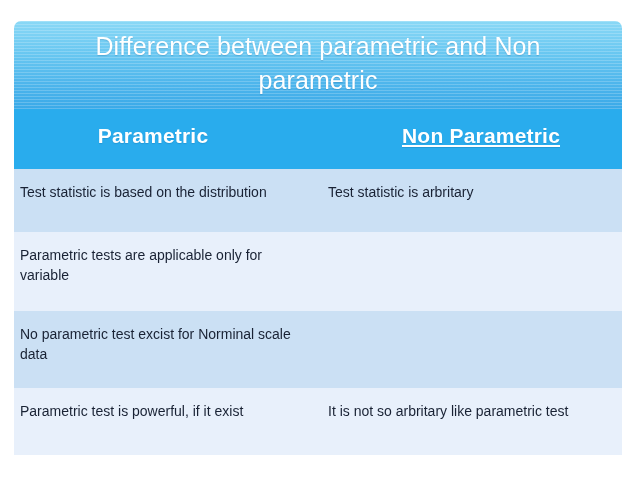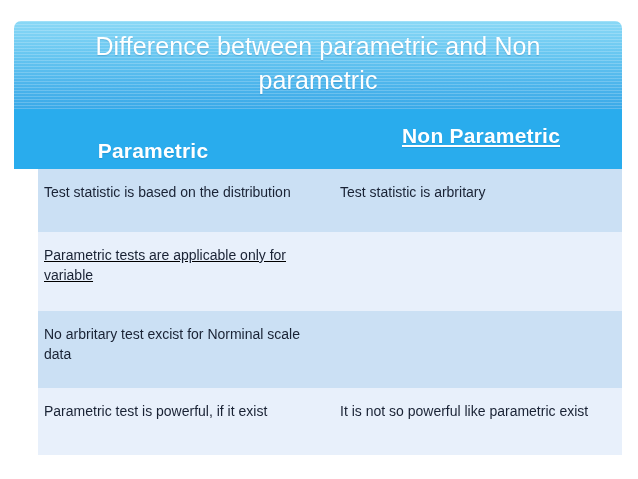--- a/index.html
+++ b/index.html
@@ -76,37 +76,36 @@
     align-items: center;
     justify-content: center;
     color: #ffffff;
     font-size: 21px;
     font-weight: bold;
     letter-spacing: 0.2px;
     text-shadow: 0 1px 1px rgba(20,100,150,0.25);
     padding-bottom: 6px;
     box-sizing: border-box;
   }
-  .head-cell.col-a { padding-right: 26px; align-items: flex-end; }
+  .head-cell.col-a { padding-right: 26px; }
   .head-cell.col-b { padding-left: 22px; text-decoration: underline; }
 
   
   #rows {
     position: relative;
-    margin-left: 24px;
   }
   .row {
     display: flex;
     box-sizing: border-box;
   }
   .row.shade-dark  { background: #cbe0f4; }
   .row.shade-light { background: #e8f0fb; }
 
   .row.r1 { height: 63px; }
-  .row.r2 { height: 79px; text-decoration: underline; }
+  .row.r2 { height: 79px; }
   .row.r3 { height: 77px; }
   .row.r4 { height: 67px; }
 
   .cell {
     flex: 0 0 50%;
     box-sizing: border-box;
     color: #192234;
     font-size: 14px;
     line-height: 20px;
     padding-top: 13px;
@@ -139,23 +138,23 @@
       <div class="row r1 shade-dark">
         <div class="cell col-a">Test statistic is based on the distribution</div>
         <div class="cell col-b">Test statistic is arbritary</div>
       </div>
 
       <div class="row r2 shade-light">
         <div class="cell col-a">Parametric tests are applicable only for variable</div>
       </div>
 
       <div class="row r3 shade-dark">
-        <div class="cell col-a">No arbritary test excist for Norminal scale data</div>
+        <div class="cell col-a">No parametric test excist for Norminal scale data</div>
       </div>
 
       <div class="row r4 shade-light">
         <div class="cell col-a">Parametric test is powerful, if it exist</div>
-        <div class="cell col-b">It is not so powerful like parametric exist</div>
+        <div class="cell col-b">It is not so arbritary like parametric test</div>
       </div>
 
     </div>
   </div>
 </div>
 
 </body></html>

